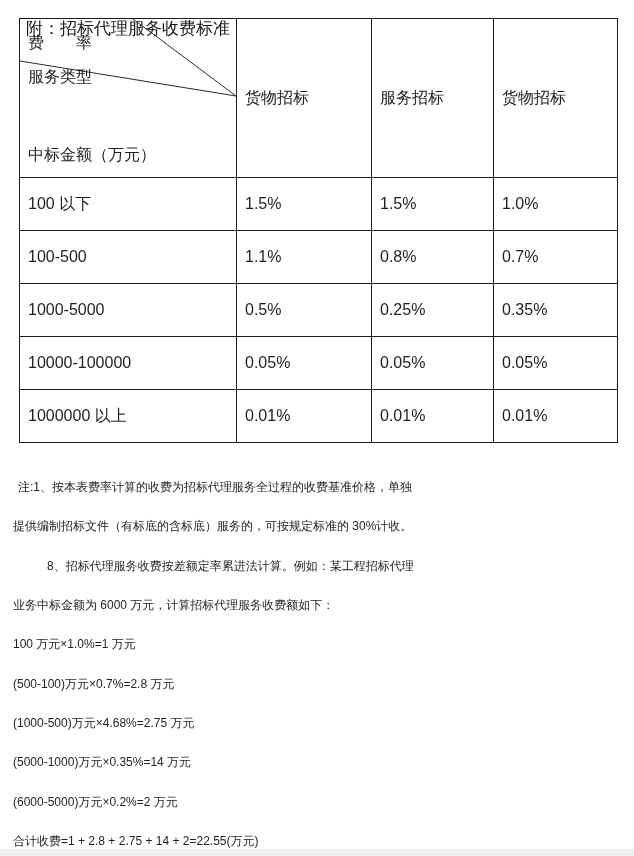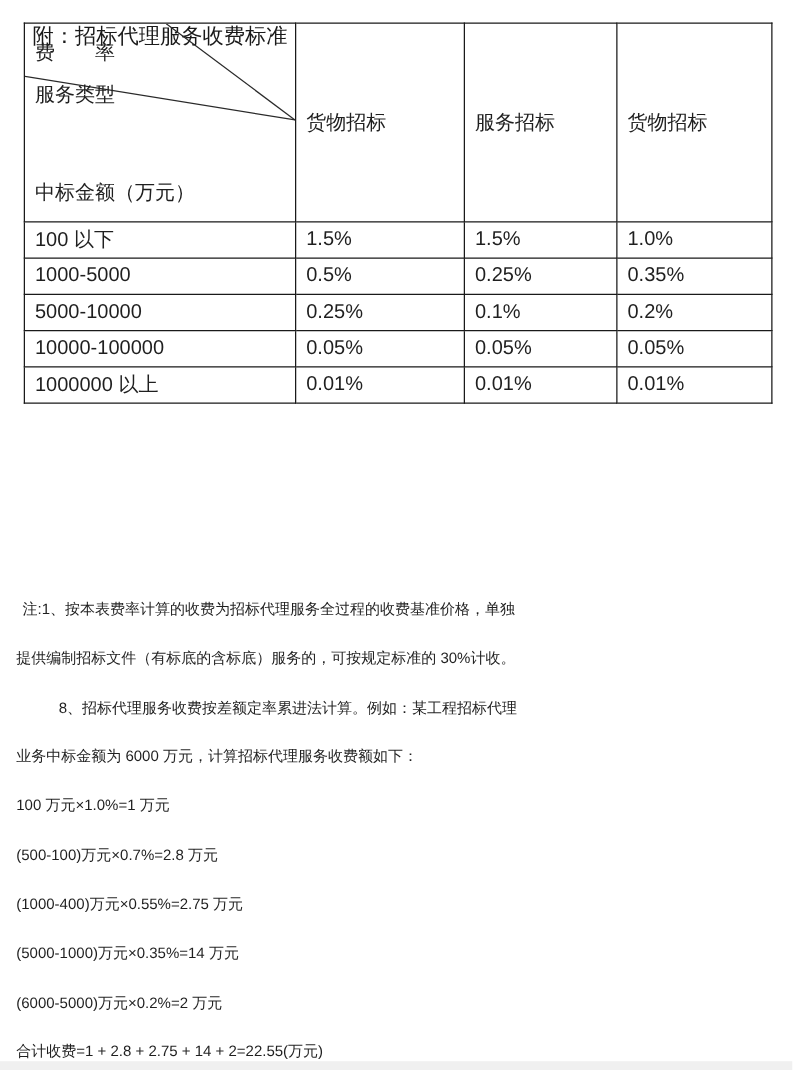--- a/index.html
+++ b/index.html
@@ -30,21 +30,21 @@
   table.fee-table td {
     border: 1px solid #1a1a1a;
     font-size: 16px;
     color: #1f1f1f;
     padding: 0 12px 0 8px;
     vertical-align: middle;
     overflow: hidden;
     white-space: nowrap;
   }
   tr.header-row { height: 159px; }
-  tr.data-row  { height: 29px; }
+  tr.data-row  { height: 53px; }
   td.corner-cell {
     position: relative;
     padding: 0 !important;
   }
   td.corner-cell svg {
     position: absolute;
     left: 0; top: 0;
     width: 216px; height: 158px;
   }
   .corner-label {
@@ -107,30 +107,30 @@
       <td>货物招标</td>
     </tr>
 
     <tr class="data-row">
       <td>100 以下</td>
       <td>1.5%</td>
       <td>1.5%</td>
       <td>1.0%</td>
     </tr>
     <tr class="data-row">
+      <td>100-500</td>
+      <td>1.1%</td>
+      <td>0.8%</td>
+      <td>0.7%</td>
+    </tr>
+    <tr class="data-row">
       <td>1000-5000</td>
       <td>0.5%</td>
       <td>0.25%</td>
       <td>0.35%</td>
-    </tr>
-    <tr class="data-row">
-      <td>5000-10000</td>
-      <td>0.25%</td>
-      <td>0.1%</td>
-      <td>0.2%</td>
     </tr>
     <tr class="data-row">
       <td>10000-100000</td>
       <td>0.05%</td>
       <td>0.05%</td>
       <td>0.05%</td>
     </tr>
     <tr class="data-row">
       <td>1000000 以上</td>
       <td>0.01%</td>
@@ -140,19 +140,19 @@
   </tbody>
 </table>
 
 <div class="notes">
   <p class="indent-note">注:1、按本表费率计算的收费为招标代理服务全过程的收费基准价格，单独</p>
   <p>提供编制招标文件（有标底的含标底）服务的，可按规定标准的 30%计收。</p>
   <p class="indent-item">8、招标代理服务收费按差额定率累进法计算。例如：某工程招标代理</p>
   <p>业务中标金额为 6000 万元，计算招标代理服务收费额如下：</p>
   <p>100 万元×1.0%=1 万元</p>
   <p>(500-100)万元×0.7%=2.8 万元</p>
-  <p>(1000-400)万元×0.55%=2.75 万元</p>
+  <p>(1000-500)万元×4.68%=2.75 万元</p>
   <p>(5000-1000)万元×0.35%=14 万元</p>
   <p>(6000-5000)万元×0.2%=2 万元</p>
   <p>合计收费=1 + 2.8 + 2.75 + 14 + 2=22.55(万元)</p>
 </div>
 
 <div class="bottom-strip"></div>
 
 </body></html>

